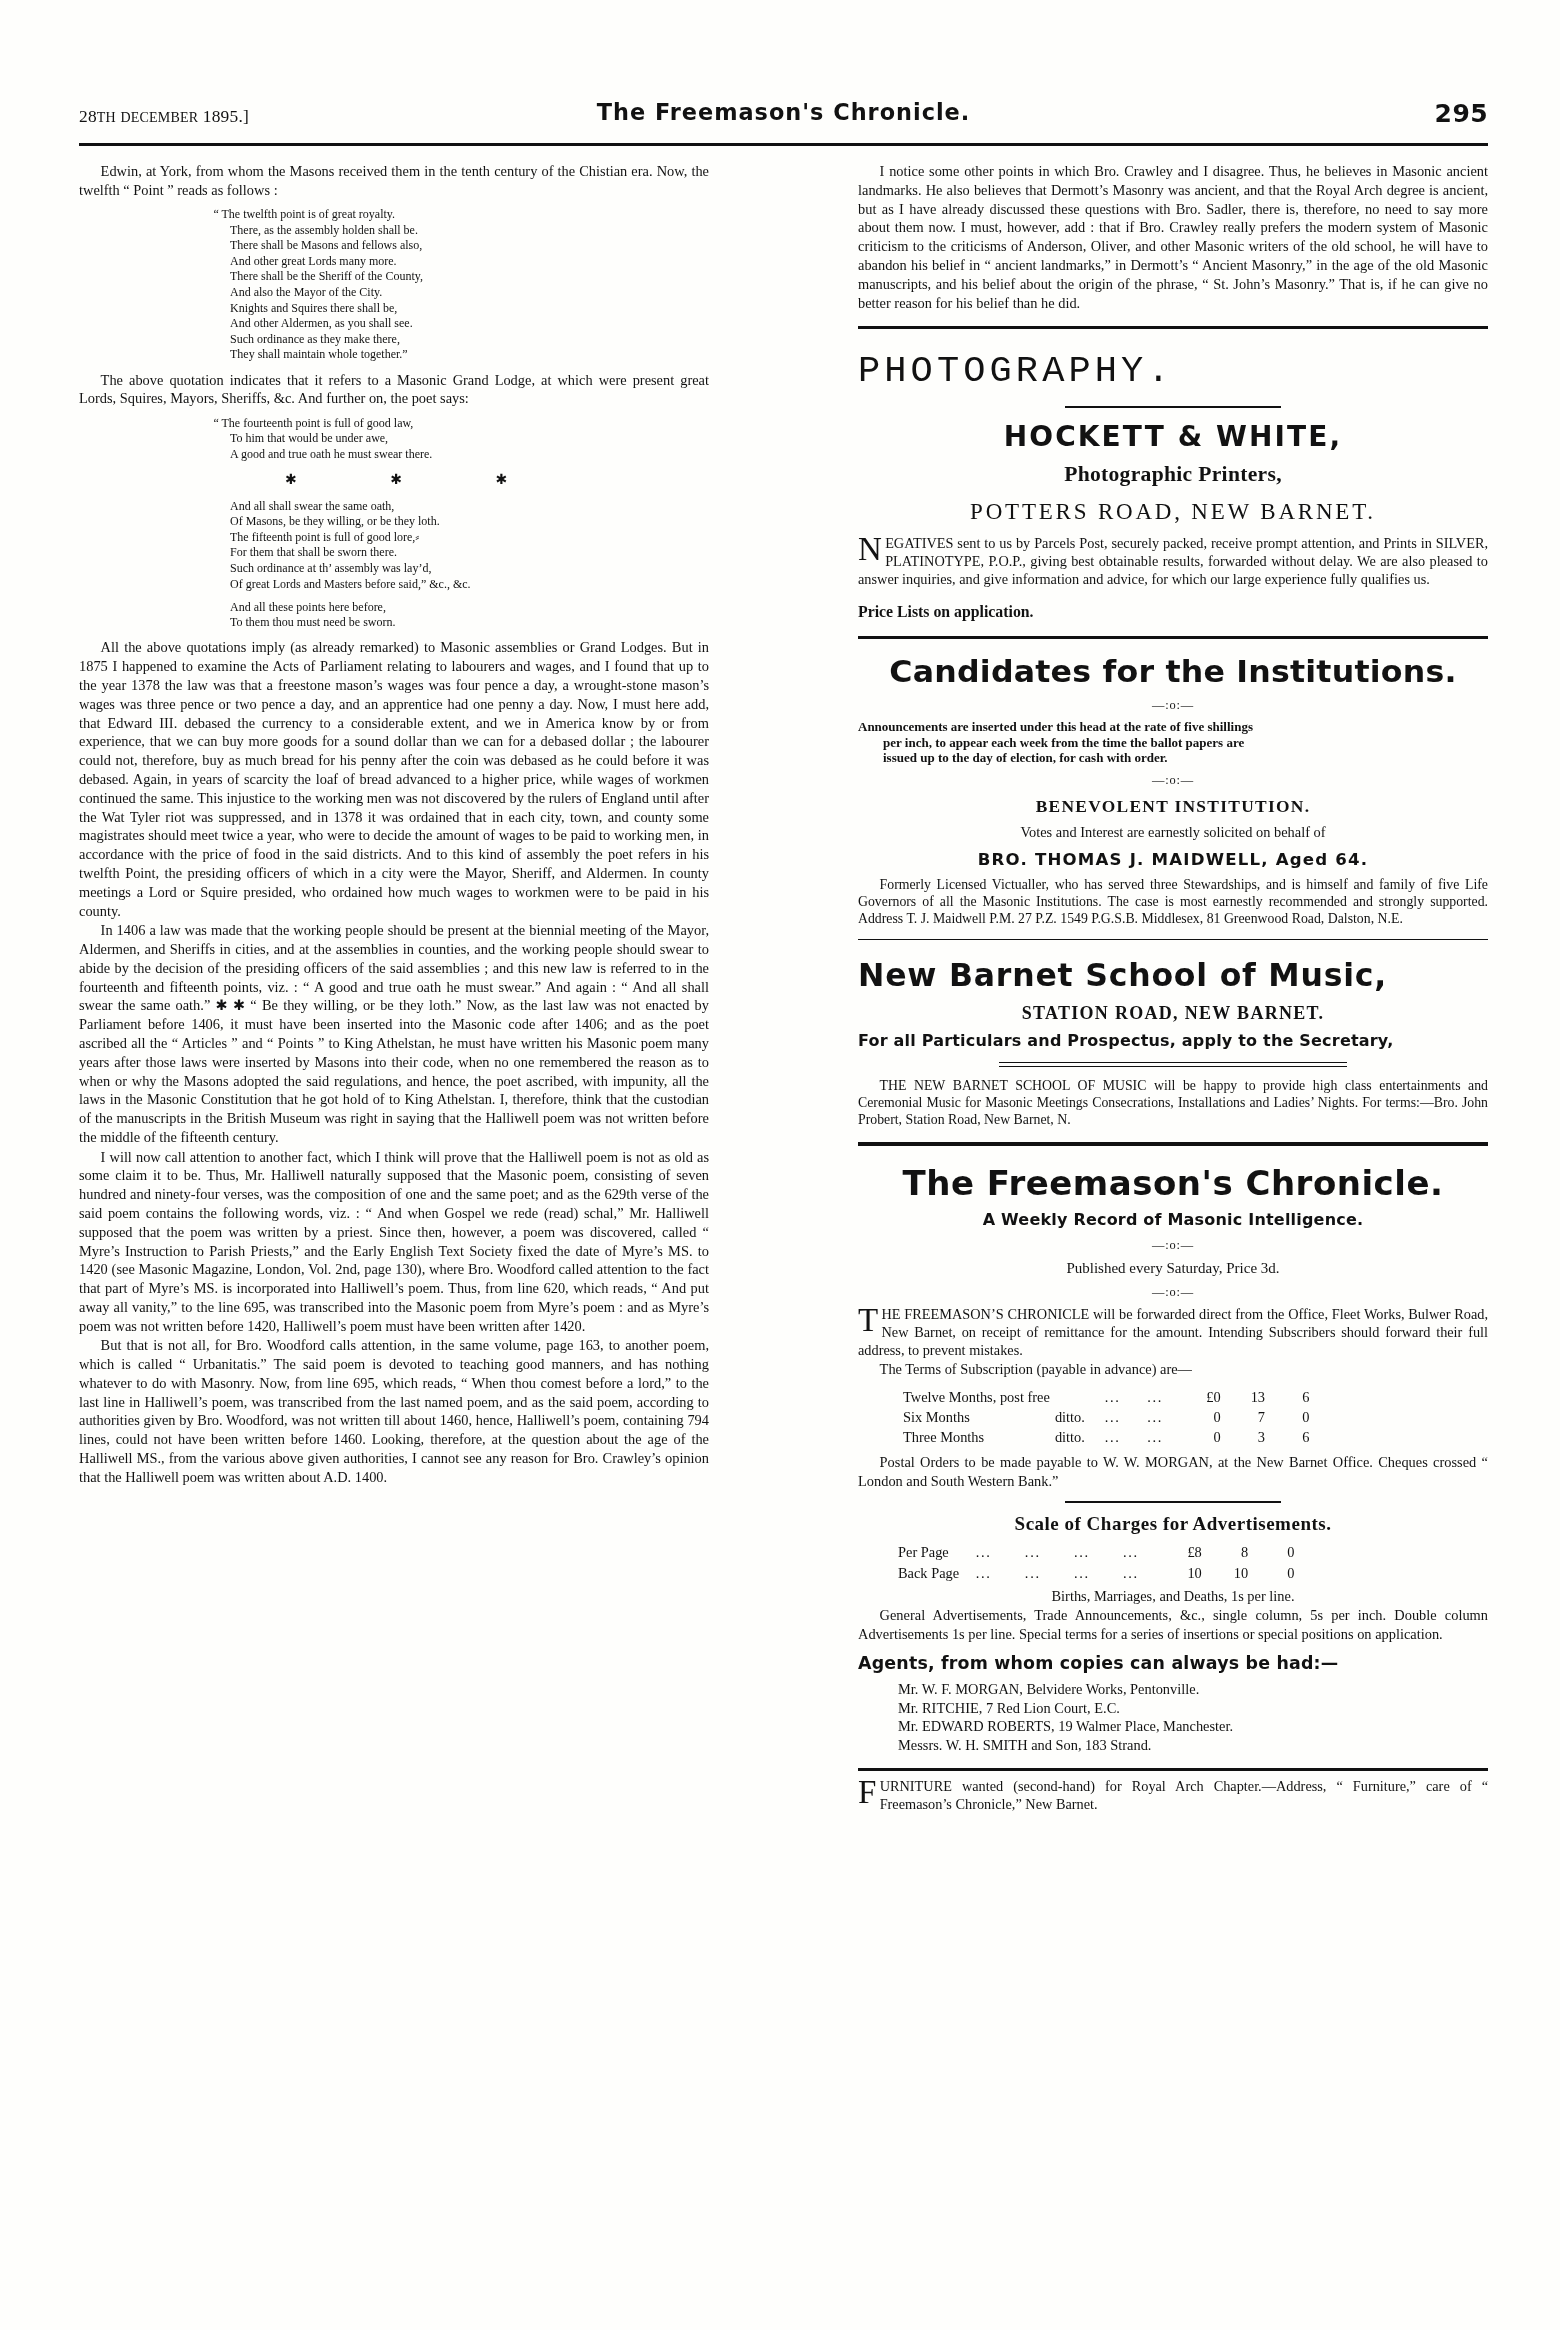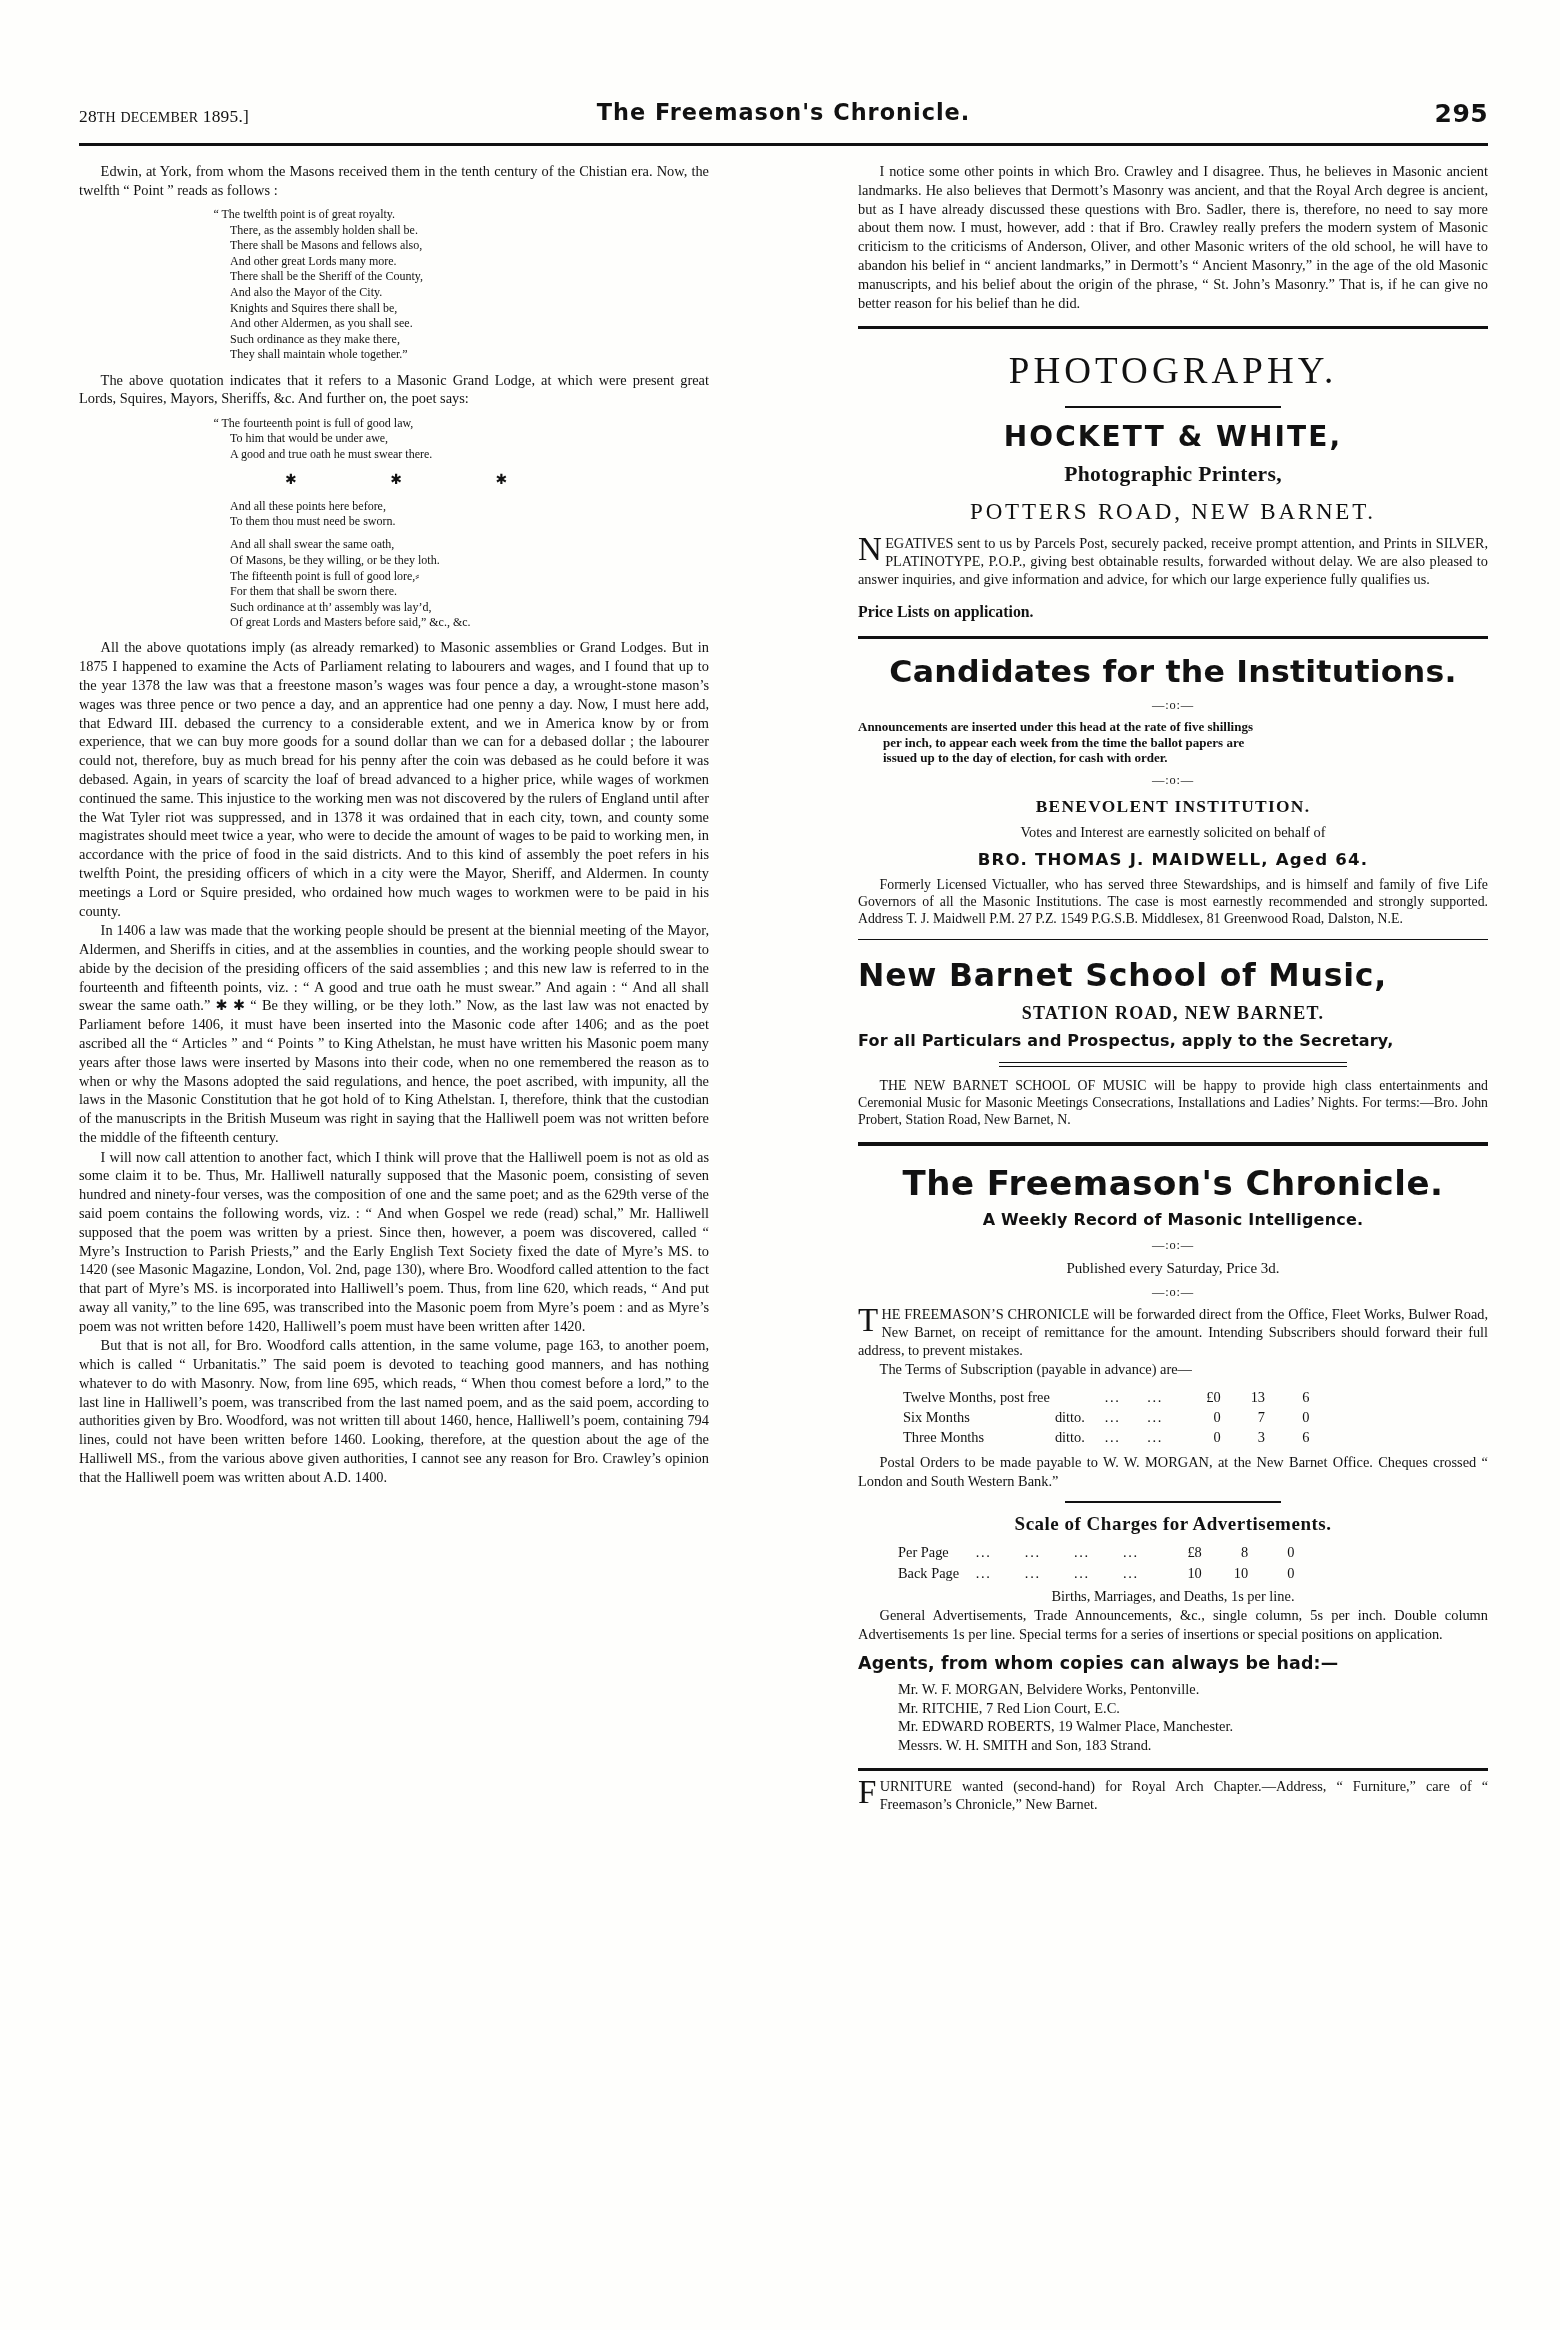--- a/index.html
+++ b/index.html
@@ -121,24 +121,23 @@
   .rule-double {
     width: 348px;
     margin: 10px auto 11.6px auto;
   }
   .rule-double .a { height: 1.7px; background: #111; }
   .rule-double .b { height: 0.8px; background: #111; margin-top: 2.5px; }
 
   .ctr { text-align: center; text-indent: 0; }
 
   .ad-photography {
-    font-family: Liberation Serif, serif;
+    font-family: Liberation Mono, monospace;
     font-size: 37px;
     letter-spacing: 4.1px;
-    text-align: center;
     margin: 18px 0 3.3px 0;
   }
   .ad-hockett {
     font-family: "DejaVu Sans", sans-serif;
     font-weight: bold;
     font-size: 28px;
     letter-spacing: 2.1px;
     text-align: center;
     margin: 10.8px 0 5px 0;
   }
@@ -356,31 +355,31 @@
 
     <div class="verse">
       <div class="vline hang">“ The fourteenth point is full of good law,</div>
       <div class="vline">To him that would be under awe,</div>
       <div class="vline">A good and true oath he must swear there.</div>
     </div>
 
     <div class="stars">✱ ✱ ✱</div>
 
     <div class="verse">
-      <div class="vline">And all these points here before,</div>
-      <div class="vline">To them thou must need be sworn.</div>
-    </div>
-
-    <div class="verse">
       <div class="vline">And all shall swear the same oath,</div>
       <div class="vline">Of Masons, be they willing, or be they loth.</div>
       <div class="vline">The fifteenth point is full of good lore,⸗</div>
       <div class="vline">For them that shall be sworn there.</div>
       <div class="vline">Such ordinance at th’ assembly was lay’d,</div>
       <div class="vline">Of great Lords and Masters before said,” &amp;c., &amp;c.</div>
+    </div>
+
+    <div class="verse">
+      <div class="vline">And all these points here before,</div>
+      <div class="vline">To them thou must need be sworn.</div>
     </div>
 
     <p>All the above quotations imply (as already remarked) to Masonic assemblies or Grand Lodges.  But in 1875 I happened to examine the Acts of Parliament relating to labourers and wages, and I found that up to the year 1378 the law was that a freestone mason’s wages was four pence a day, a wrought-stone mason’s wages was three pence or two pence a day, and an apprentice had one penny a day.  Now, I must here add, that Edward III. debased the currency to a considerable extent, and we in America know by or from experience, that we can buy more goods for a sound dollar than we can for a debased dollar ; the labourer could not, therefore, buy as much bread for his penny after the coin was debased as he could before it was debased.  Again, in years of scarcity the loaf of bread advanced to a higher price, while wages of workmen continued the same.  This injustice to the working men was not discovered by the rulers of England until after the Wat Tyler riot was suppressed, and in 1378 it was ordained that in each city, town, and county some magistrates should meet twice a year, who were to decide the amount of wages to be paid to working men, in accordance with the price of food in the said districts.  And to this kind of assembly the poet refers in his twelfth Point, the presiding officers of which in a city were the Mayor, Sheriff, and Aldermen.  In county meetings a Lord or Squire presided, who ordained how much wages to workmen were to be paid in his county.</p>
     <p>In 1406 a law was made that the working people should be present at the biennial meeting of the Mayor, Aldermen, and Sheriffs in cities, and at the assemblies in counties, and the working people should swear to abide by the decision of the presiding officers of the said assemblies ; and this new law is referred to in the fourteenth and fifteenth points, viz. : “ A good and true oath he must swear.”  And again : “ And all shall swear the same oath.” ✱ ✱  “ Be they willing, or be they loth.”  Now, as the last law was not enacted by Parliament before 1406, it must have been inserted into the Masonic code after 1406; and as the poet ascribed all the “ Articles ” and “ Points ” to King Athelstan, he must have written his Masonic poem many years after those laws were inserted by Masons into their code, when no one remembered the reason as to when or why the Masons adopted the said regulations, and hence, the poet ascribed, with impunity, all the laws in the Masonic Constitution that he got hold of to King Athelstan.  I, therefore, think that the custodian of the manuscripts in the British Museum was right in saying that the Halliwell poem was not written before the middle of the fifteenth century.</p>
     <p>I will now call attention to another fact, which I think will prove that the Halliwell poem is not as old as some claim it to be.  Thus, Mr. Halliwell naturally supposed that the Masonic poem, consisting of seven hundred and ninety-four verses, was the composition of one and the same poet; and as the 629th verse of the said poem contains the following words, viz. : “ And when Gospel we rede (read) schal,” Mr. Halliwell supposed that the poem was written by a priest.  Since then, however, a poem was discovered, called “ Myre’s Instruction to Parish Priests,” and the Early English Text Society fixed the date of Myre’s MS. to 1420 (see Masonic Magazine, London, Vol. 2nd, page 130), where Bro. Woodford called attention to the fact that part of Myre’s MS. is incorporated into Halliwell’s poem.  Thus, from line 620, which reads, “ And put away all vanity,” to the line 695, was transcribed into the Masonic poem from Myre’s poem : and as Myre’s poem was not written before 1420, Halliwell’s poem must have been written after 1420.</p>
     <p>But that is not all, for Bro. Woodford calls attention, in the same volume, page 163, to another poem, which is called “ Urbanitatis.”  The said poem is devoted to teaching good manners, and has nothing whatever to do with Masonry.  Now, from line 695, which reads, “ When thou comest before a lord,” to the last line in Halliwell’s poem, was transcribed from the last named poem, and as the said poem, according to authorities given by Bro. Woodford, was not written till about 1460, hence, Halliwell’s poem, containing 794 lines, could not have been written before 1460.  Looking, therefore, at the question about the age of the Halliwell MS., from the various above given authorities, I cannot see any reason for Bro. Crawley’s opinion that the Halliwell poem was written about A.D. 1400.</p>
 
   </div>
 
   <div class="col col-right">

